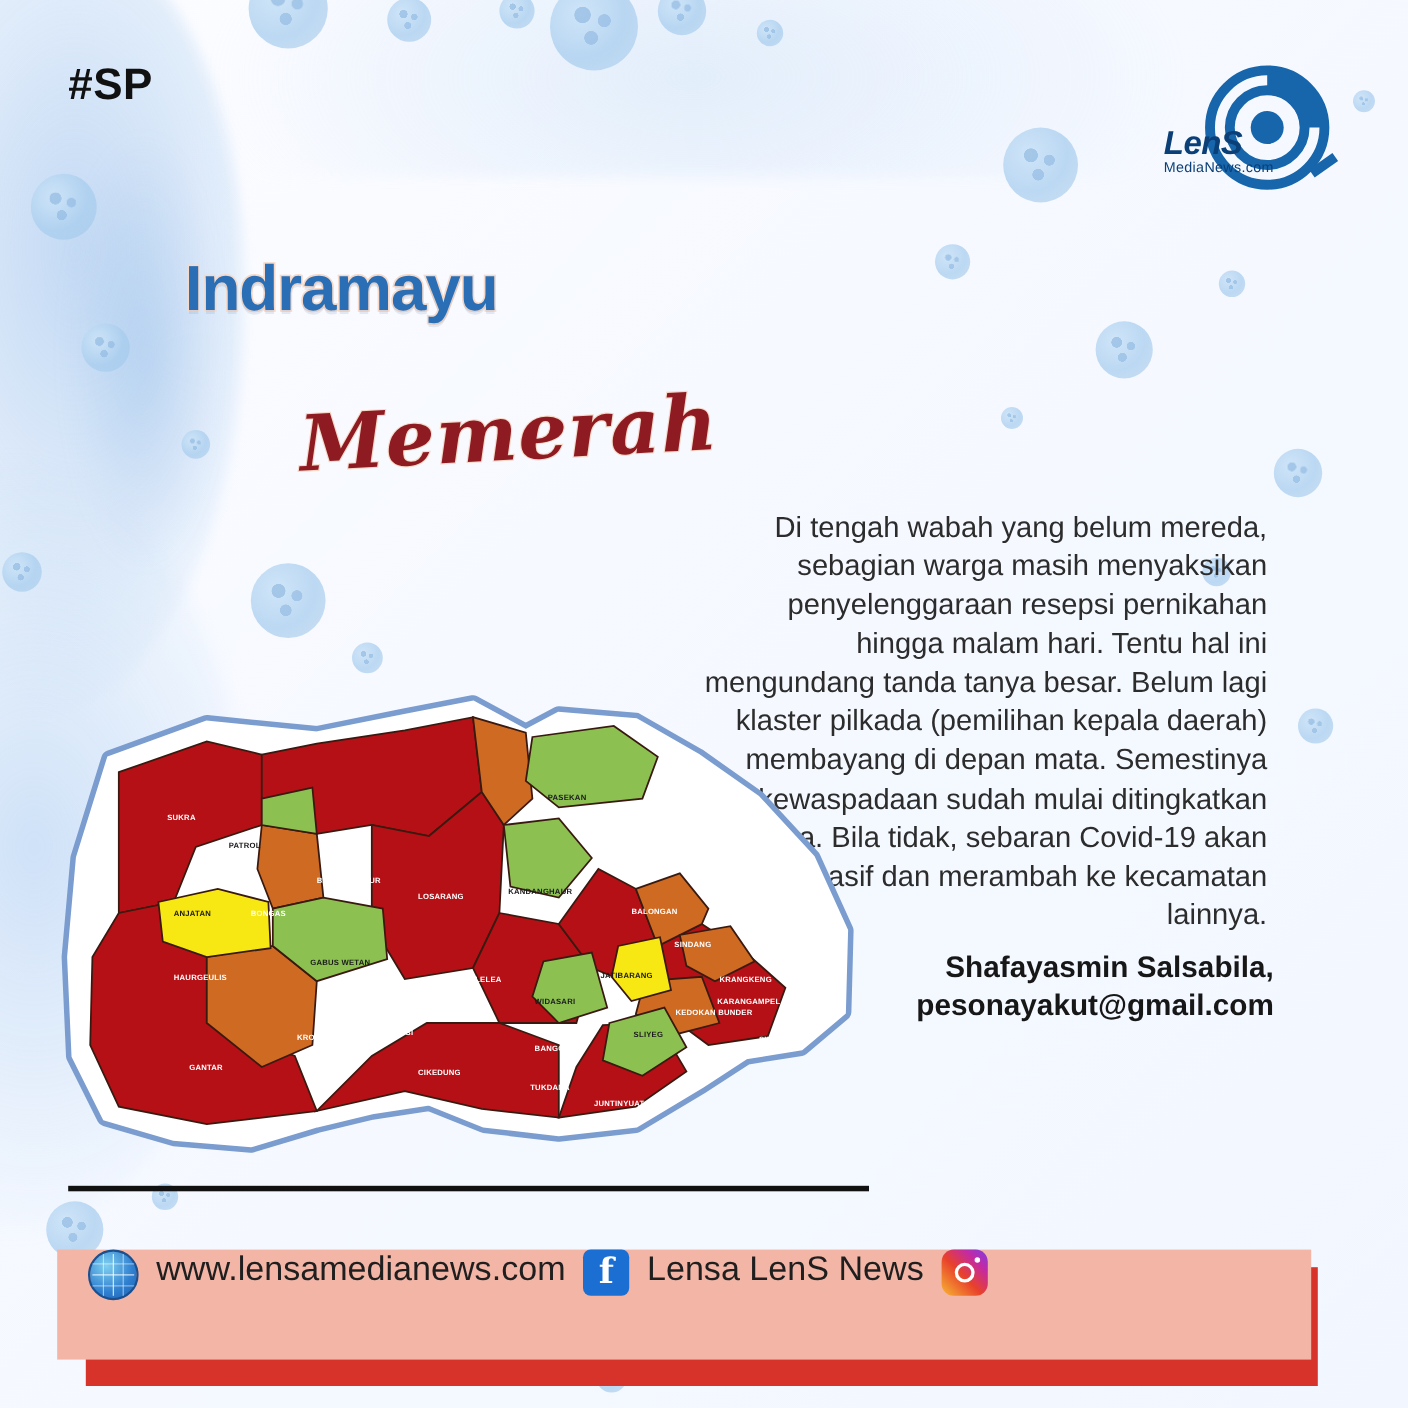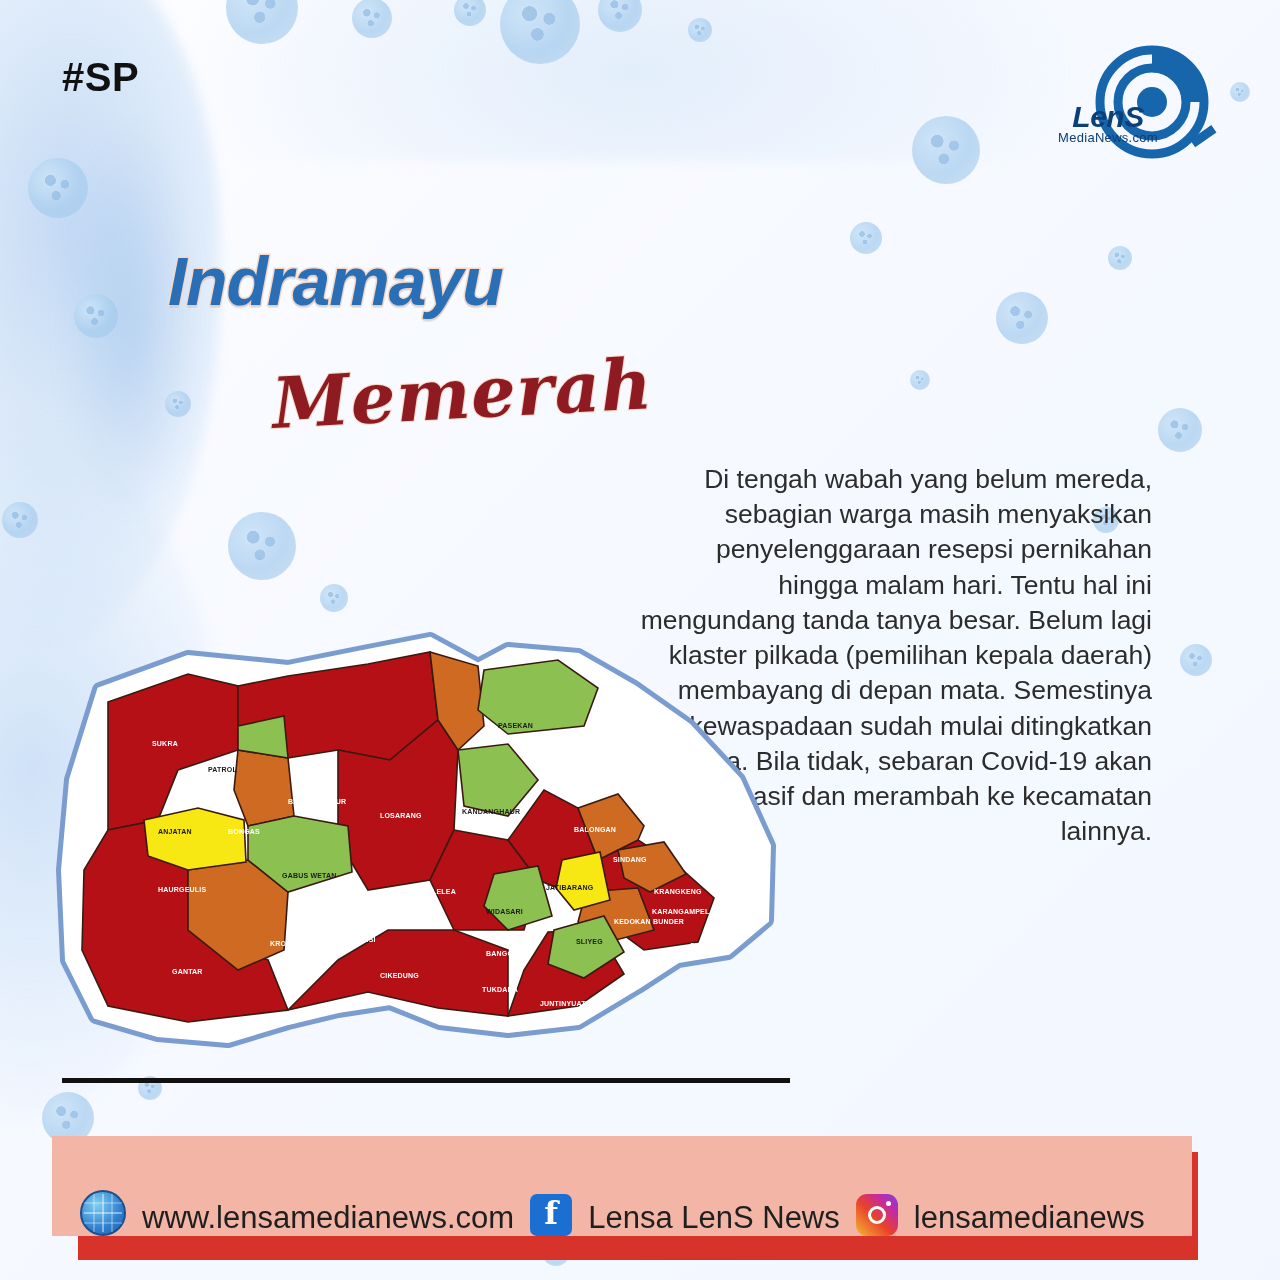--- a/index.html
+++ b/index.html
@@ -91,24 +91,23 @@
     top: 55px;
     font-size: 40px;
     font-weight: bold;
     color: #111111;
     letter-spacing: 0.5px;
   }
 
   .logo {
     position: absolute;
     right: 62px;
-    top: 44px;
+    top: 58px;
     width: 160px;
     height: 140px;
-    text-align: center;
   }
   .logo-mark {
     position: absolute;
     right: 0;
     top: 0;
     width: 132px;
     height: 132px;
   }
   .logo-wordmark {
     position: absolute;
@@ -126,24 +125,23 @@
     font-size: 13px;
     font-weight: normal;
     margin-top: -4px;
     letter-spacing: 0.3px;
   }
 
   
   .title-main {
     position: absolute;
     left: 168px;
-    top: 242px;
-    font-size: 68px;
-    font-weight: bold;
-    font-style: italic;
+    top: 229px;
+    font-size: 58px;
+    font-weight: bold;
     color: #2a6fb5;
     letter-spacing: -1px;
     -webkit-text-stroke: 3px #f6d9c8;
     paint-order: stroke fill;
     text-shadow: 0 3px 0 rgba(120,150,190,0.18);
   }
   .title-sub {
     position: absolute;
     left: 272px;
     top: 352px;
@@ -217,21 +215,21 @@
     background: #d8332b;
   }
   .footer {
     position: absolute;
     left: 52px;
     top: 1136px;
     width: 1140px;
     height: 100px;
     background: #f3b5a6;
     display: flex;
-    align-items: flex-end;
+    align-items: flex-start;
     padding-left: 28px;
     box-sizing: border-box;
     gap: 16px;
   }
   .footer-text {
     font-size: 31px;
     color: #1f1f1f;
     white-space: nowrap;
   }
   .icon-globe {
@@ -365,20 +363,21 @@
     <div class="logo-wordmark">
       <div class="logo-lens">LenS</div>
       <div class="logo-sub">MediaNews.com</div>
     </div>
   </div>
 
   <div class="title-main">Indramayu</div>
   <div class="title-sub">Memerah</div>
 
   <div class="body-copy">Di tengah wabah yang belum mereda, sebagian warga masih menyaksikan penyelenggaraan resepsi pernikahan hingga malam hari. Tentu hal ini mengundang tanda tanya besar. Belum lagi klaster pilkada (pemilihan kepala daerah) membayang di depan mata. Semestinya kewaspadaan sudah mulai ditingkatkan levelnya. Bila tidak, sebaran Covid-19 akan kian masif dan merambah ke kecamatan lainnya.</div>
+  <div class="byline">Shafayasmin Salsabila, pesonayakut@gmail.com</div>
 
   <div class="map-wrap">
     <svg viewBox="0 0 780 470" width="780" height="470">
 
       <path d="M62 60 L150 28 L250 38 L330 22 L392 10 L440 36 L470 20 L540 26 L596 58 L650 96 L700 150 L730 216 L728 290 L690 322 L640 330 L600 356 L540 392 L470 400 L402 392 L352 372 L300 380 L250 392 L190 410 L120 404 L58 386 L30 330 L26 240 L34 150 Z" fill="none" stroke="#7a9ccf" stroke-width="16" stroke-linejoin="round"></path>
       <path d="M62 60 L150 28 L250 38 L330 22 L392 10 L440 36 L470 20 L540 26 L596 58 L650 96 L700 150 L730 216 L728 290 L690 322 L640 330 L600 356 L540 392 L470 400 L402 392 L352 372 L300 380 L250 392 L190 410 L120 404 L58 386 L30 330 L26 240 L34 150 Z" fill="#ffffff" stroke="#ffffff" stroke-width="6"></path>
 
       <g stroke="#3a1a10" stroke-width="1.6">
 
         <path d="M70 72 L150 44 L200 56 L200 120 L140 140 L120 190 L70 200 Z" fill="#b51016"></path>
@@ -442,16 +441,15 @@
   </div>
   <div class="map-rule"></div>
 
   <div class="footer-shadow"></div>
   <div class="footer">
     <div class="icon-globe"></div>
     <div class="footer-text">www.lensamedianews.com</div>
     <div class="icon-fb">f</div>
     <div class="footer-text">Lensa LenS News</div>
     <div class="icon-ig"></div>
-    <div class="footer-text">lensamedianews</div>
   </div>
 
 </div>
 
 </body></html>

